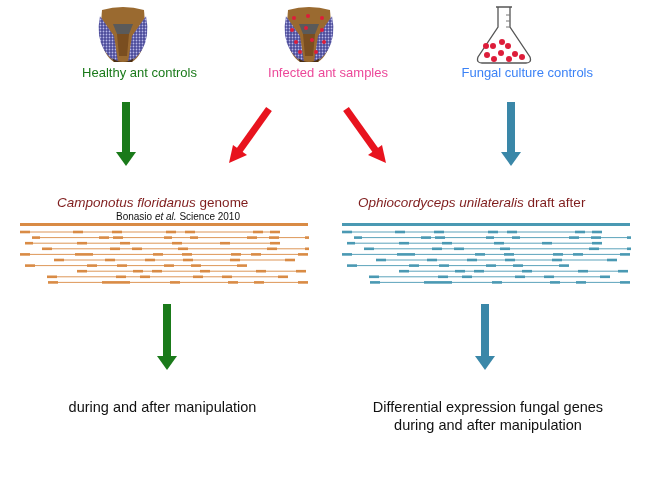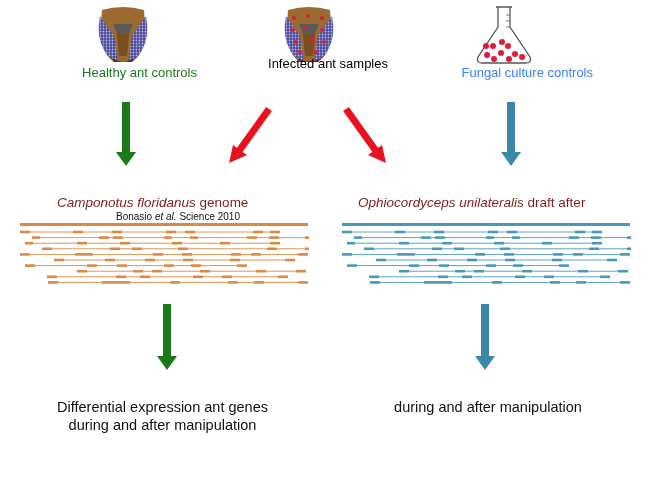--- a/index.html
+++ b/index.html
@@ -65,21 +65,21 @@
     <circle cx="15" cy="50" r="3"></circle>
       <circle cx="22" cy="54" r="3"></circle>
       <circle cx="29" cy="48" r="3"></circle>
       <circle cx="37" cy="54" r="3"></circle>
     <circle cx="43" cy="49" r="3"></circle>
       <circle cx="50" cy="52" r="3"></circle>
   </g>
 </svg>
 
 <div class="label" style="left:47px;top:65px;width:150px;color:#1a7a1a;">Healthy ant controls</div>
-<div class="label" style="left:228px;top:56px;width:160px;color:#000000;">Infected ant samples</div>
+<div class="label" style="left:228px;top:65px;width:160px;color:#ec4899;">Infected ant samples</div>
 <div class="label" style="left:418px;top:65px;width:175px;color:#3b82f6;">Fungal culture controls</div>
 
 <svg style="left:116px;top:100px;" width="20" height="70" viewBox="0 0 20 70">
   <rect x="6" y="2" width="8" height="52" fill="#1a7a1a"></rect>
   <polygon points="0,52 20,52 10,66" fill="#1a7a1a"></polygon>
 </svg>
 <svg style="left:225px;top:105px;" width="50" height="62" viewBox="0 0 50 62">
   <line x1="44" y1="4" x2="14" y2="46" stroke="#e8131e" stroke-width="7"></line>
   <polygon points="4,58 8,40 22,50" fill="#e8131e"></polygon>
 </svg>
@@ -262,18 +262,18 @@
 <svg style="left:157px;top:302px;" width="20" height="70" viewBox="0 0 20 70">
   <rect x="6" y="2" width="8" height="54" fill="#1a7a1a"></rect>
   <polygon points="0,54 20,54 10,68" fill="#1a7a1a"></polygon>
 </svg>
 <svg style="left:475px;top:302px;" width="20" height="70" viewBox="0 0 20 70">
   <rect x="6" y="2" width="8" height="54" fill="#3a87a8"></rect>
   <polygon points="0,54 20,54 10,68" fill="#3a87a8"></polygon>
 </svg>
 
 <div class="result" style="left:30px;top:398px;width:265px;">
-  <div>Differential expression ant genes</div>
   <div>during and after manipulation</div>
 </div>
 <div class="result" style="left:348px;top:398px;width:280px;">
+  <div>Differential expression fungal genes</div>
   <div>during and after manipulation</div>
 </div>
 
 </body></html>

